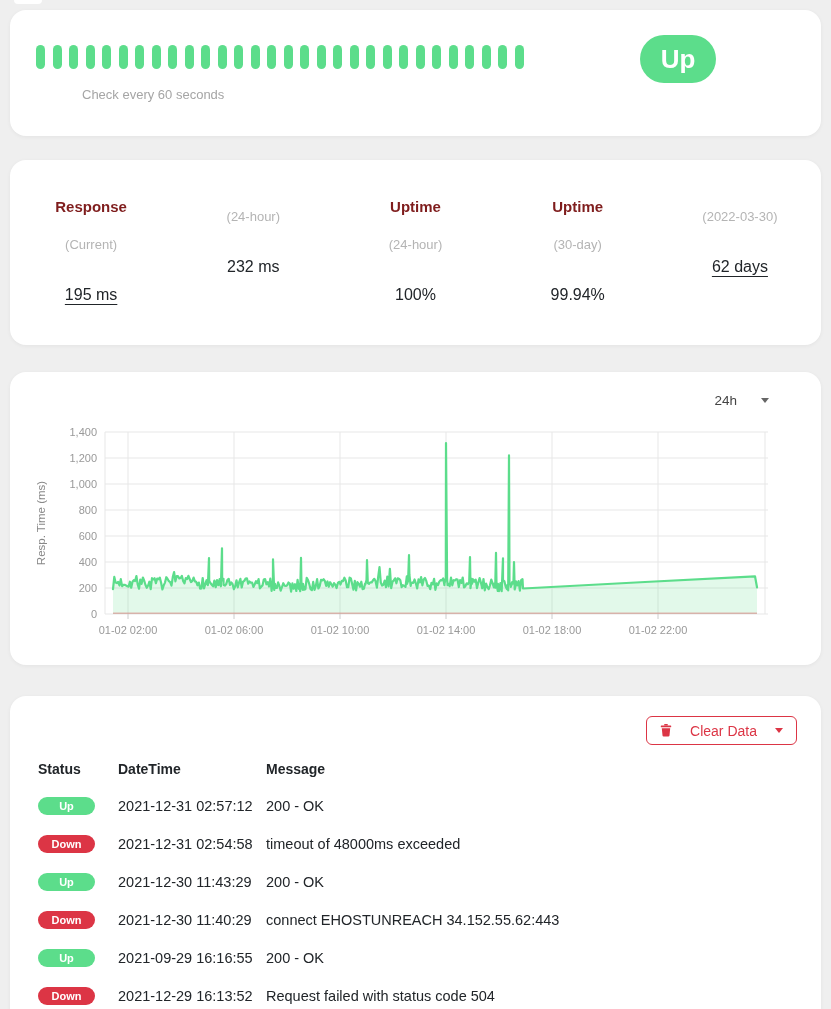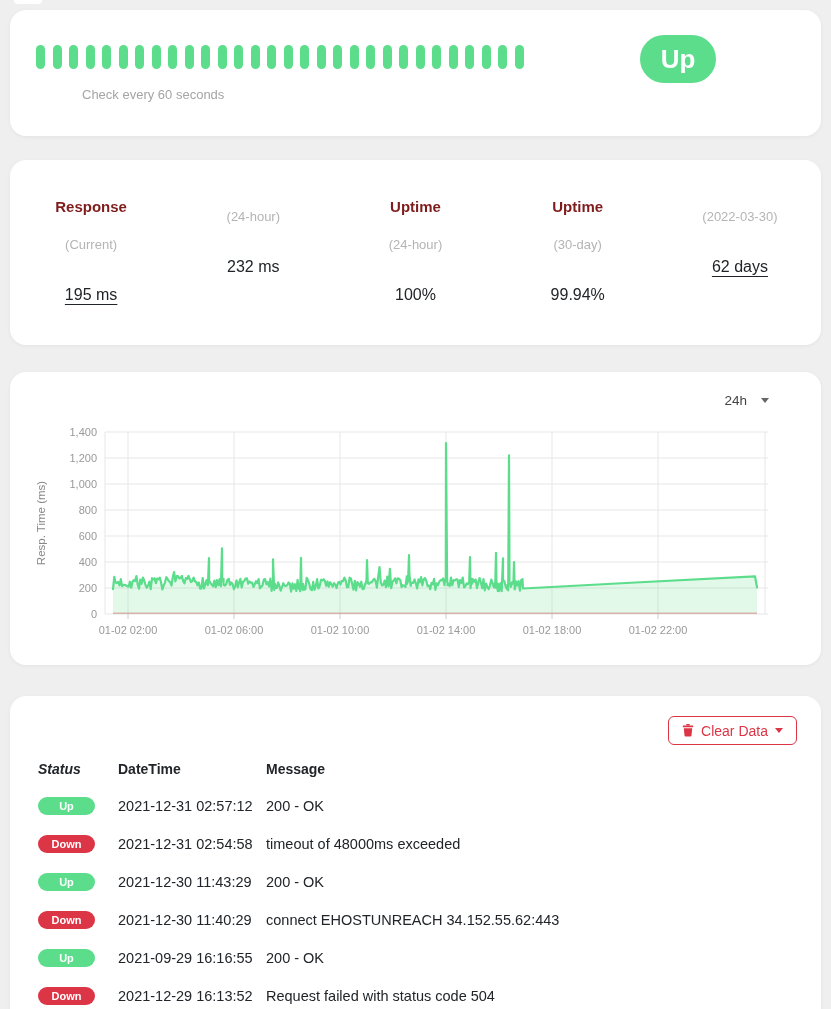--- a/index.html
+++ b/index.html
@@ -43,41 +43,41 @@
   .stat-title {
     font-size: 15px; font-weight: 700; line-height: 28px; color: #7f1d1d;
     max-width: 126px; margin: 0 auto;
   }
   .stat-sub { font-size: 13px; color: #b4b4b4; margin-top: 16px; }
   .stat-value { font-size: 16px; font-weight: 500; margin-top: 34px; }
   .stat-value.underlined { text-decoration: underline; text-underline-offset: 4px; text-decoration-thickness: 1px; }
   
   .chart-card { margin-top: 27px; height: 293px; padding-top: 16px; }
   .chart-toolbar { display: flex; justify-content: flex-end; padding-right: 52px; height: 24px; align-items: center; }
-  .range-selector { display: inline-flex; align-items: center; gap: 14px; font-size: 13.5px; color: #444; cursor: pointer; }
+  .range-selector { display: inline-flex; align-items: center; gap: 24px; font-size: 13.5px; color: #444; cursor: pointer; }
   .caret-down { width: 0; height: 0; border-left: 4px solid transparent; border-right: 4px solid transparent; border-top: 5px solid #666; display: inline-block; }
   .chart-svg { display: block; margin: 10px 0 0 10px; }
   .chart-svg text.tick { font-size: 11px; fill: #999; font-family: "Liberation Sans", sans-serif; }
   .chart-svg text.axis-title { font-size: 11.5px; fill: #888; font-family: "Liberation Sans", sans-serif; }
   
   .events-card { margin-top: 31px; height: 380px; padding: 20px 24px 0 28px; }
   .events-toolbar { display: flex; justify-content: flex-end; }
   .clear-data-btn {
-    display: inline-flex; align-items: center; gap: 7px;
+    display: inline-flex; align-items: center; gap: 18px;
     border: 1px solid var(--red); color: var(--red); background: #fff;
     border-radius: 6px; padding: 4px 13px; font-size: 14px; height: 29px;
     font-family: "Liberation Sans", sans-serif; cursor: pointer;
   }
   .clear-caret { width: 0; height: 0; border-left: 4px solid transparent; border-right: 4px solid transparent; border-top: 5px solid var(--red); }
   table.events-table { border-collapse: collapse; margin-top: 12px; width: 100%; }
   table.events-table th {
     text-align: left; font-size: 14px; font-weight: 700; color: #212529;
     padding: 4px 0 10px 0;
   }
-  table.events-table th:nth-child(1) { width: 80px; font-style: italic; }
+  table.events-table th:nth-child(1) { width: 80px; }
   table.events-table th:nth-child(2) { width: 148px; }
   table.events-table td { padding: 10px 0; font-size: 14.5px; color: #212529; vertical-align: middle; }
   .status-badge {
     display: inline-flex; align-items: center; justify-content: center;
     width: 57px; height: 18px; border-radius: 9px;
     color: #fff; font-size: 11px; font-weight: 700;
   }
   .status-badge.up { background: var(--green); }
   .status-badge.down { background: var(--red); }
   :root { --green: #5cdd8b; --red: #dc3545; }

